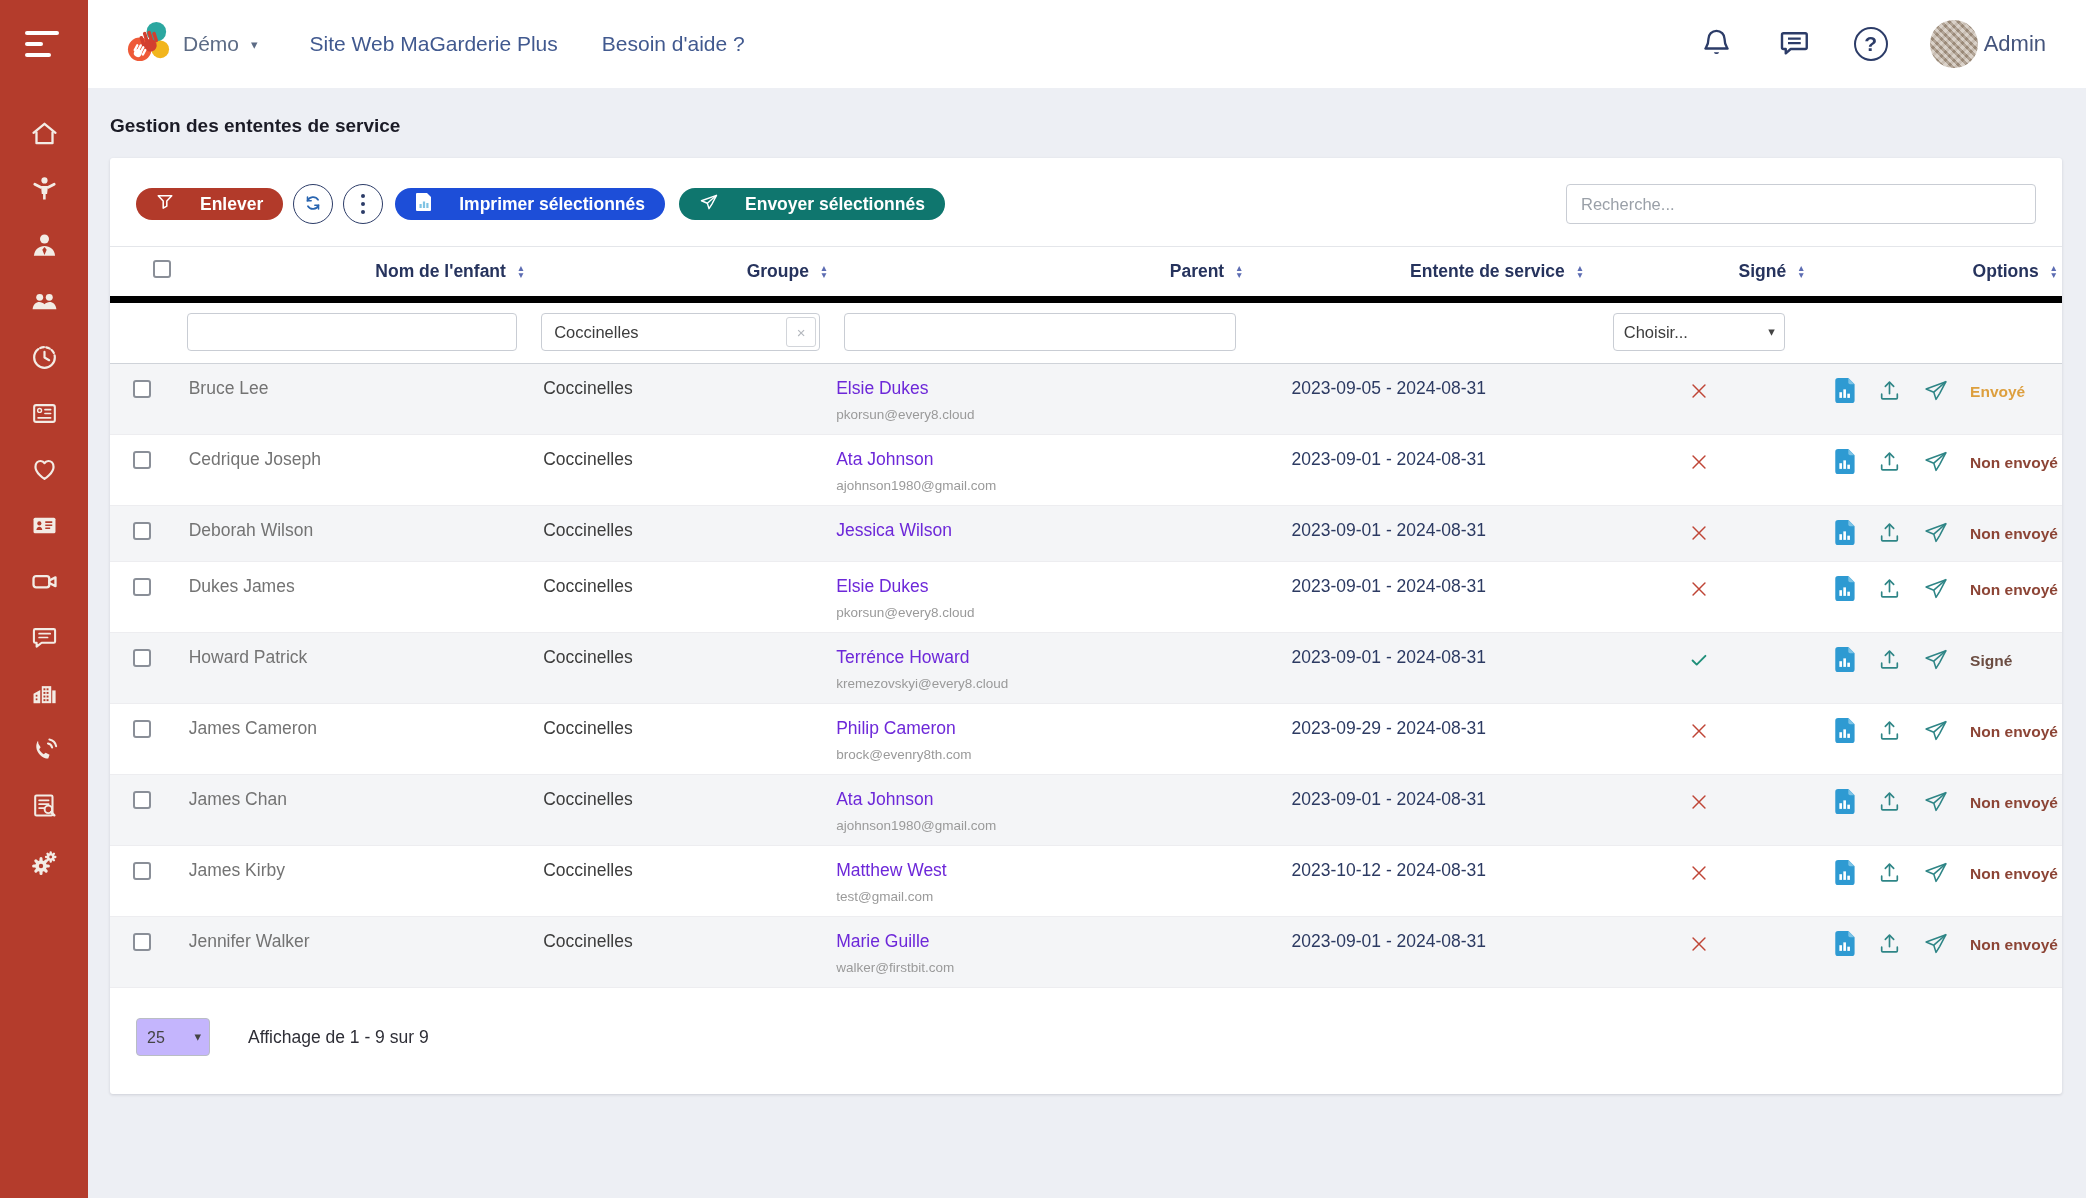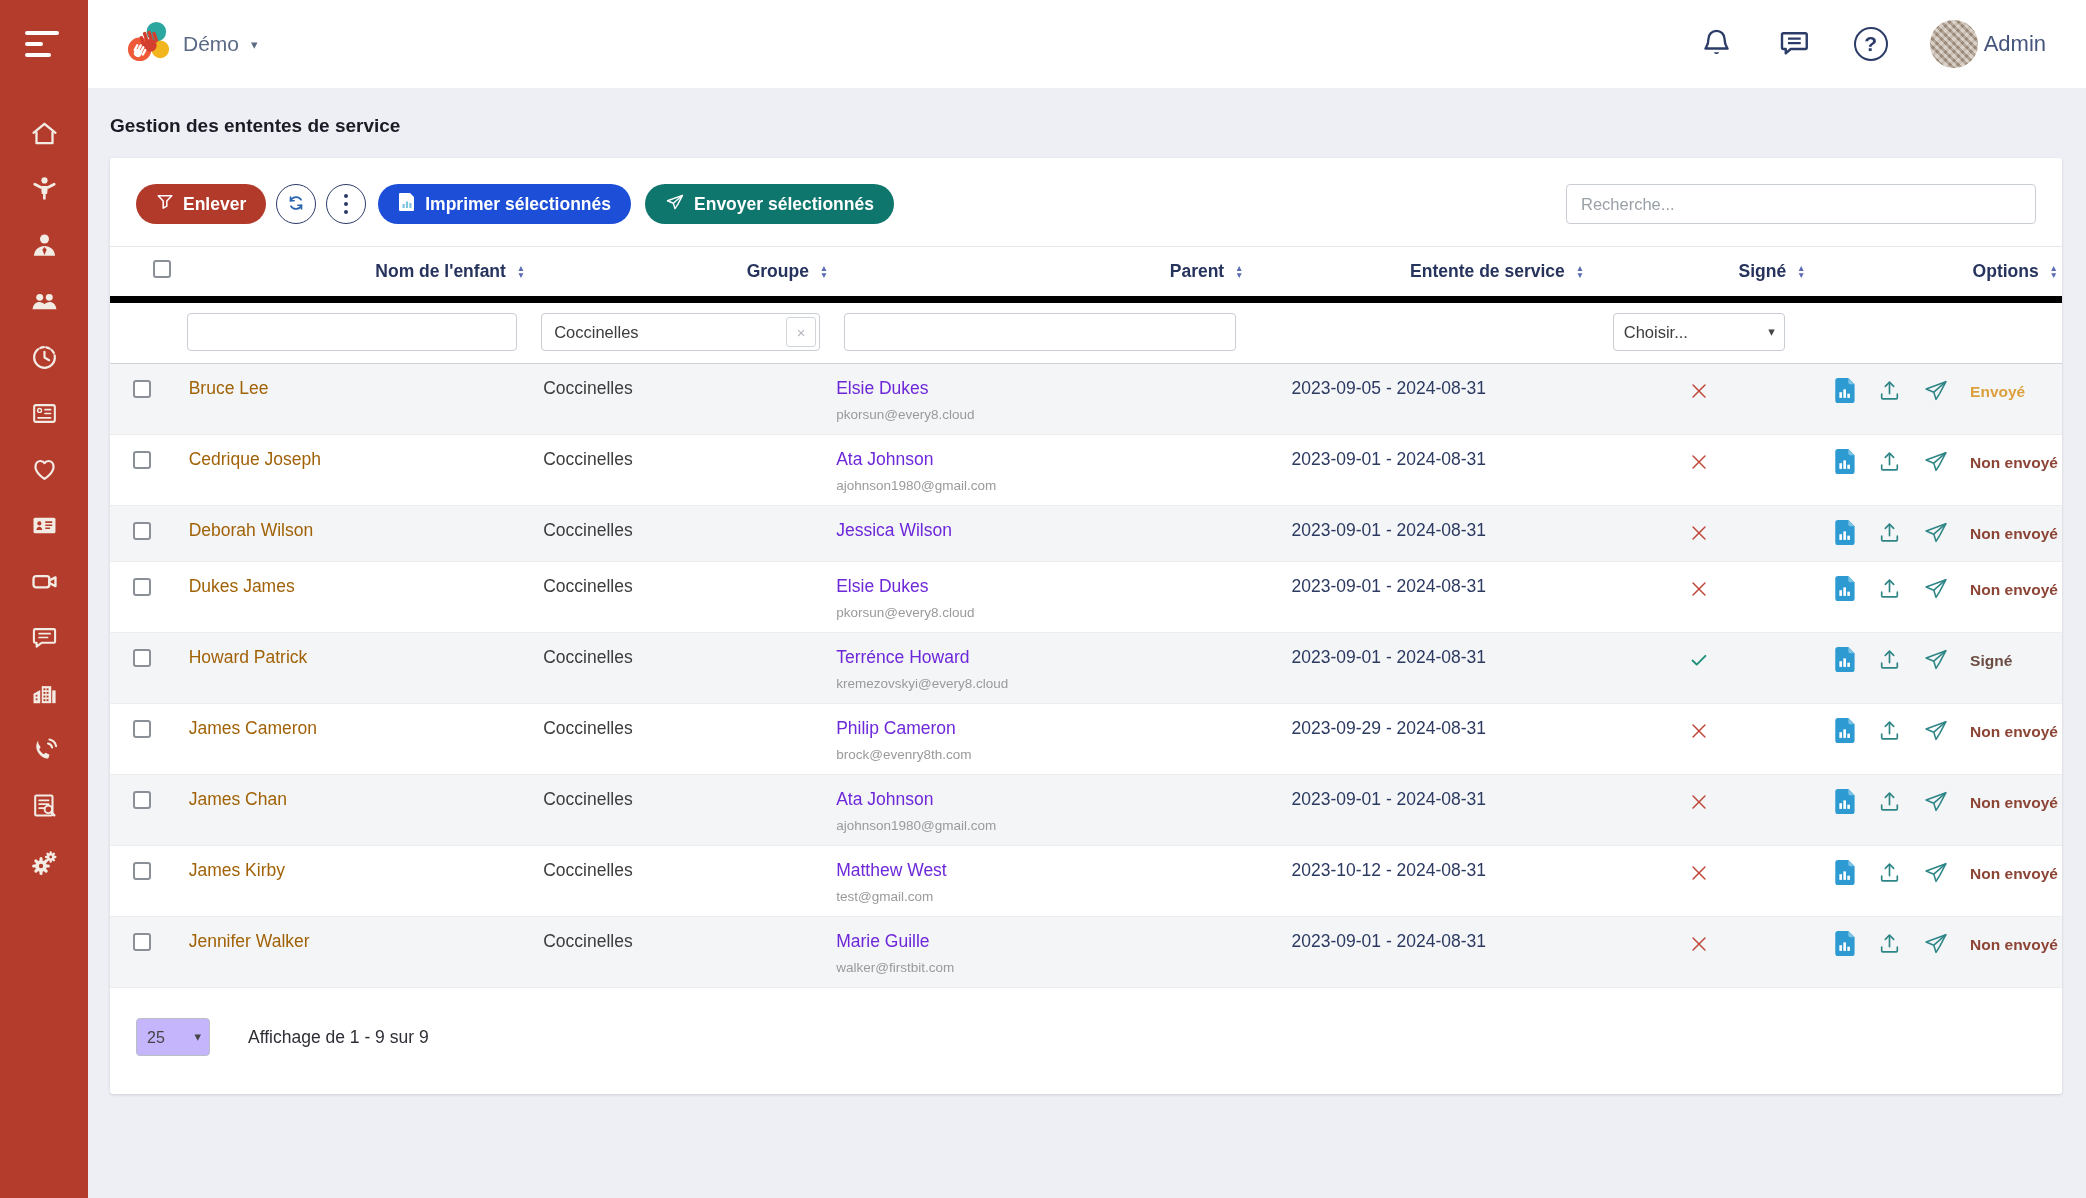--- a/index.html
+++ b/index.html
@@ -37,22 +37,22 @@
       repeating-linear-gradient(-45deg, rgba(255,255,255,.22) 0 3px, rgba(90,75,60,.12) 3px 6px); }
   .user-name { font-size:22px; color:#44547c; }
 
   
   .content { position:absolute; left:88px; top:88px; right:0; bottom:0; background:#edeff4; }
   .page-title { font-size:19px; font-weight:700; color:#1b1b26; margin:27px 0 21px 22px; }
   .card { margin:0 24px 0 22px; background:#fff; border-radius:3px;
     box-shadow:0 1px 3px rgba(20,20,40,.14); padding:26px 0 38px 0; }
 
   .toolbar { display:flex; align-items:center; padding:0 26px 22px 26px; }
-  .pill { height:40px; border:none; border-radius:20px; color:#fff; font-size:17.5px; font-weight:600;
-    display:flex; align-items:center; gap:9px; padding:0 20px; cursor:pointer;
+  .pill { height:32px; border:none; border-radius:20px; color:#fff; font-size:17.5px; font-weight:600;
+    display:flex; align-items:center; gap:26px; padding:0 20px; cursor:pointer;
     font-family:"Liberation Sans", sans-serif; }
   .pill-danger { background:#b23a2a; }
   .pill-print  { background:#1d4ed8; margin-left:12px; }
   .pill-send   { background:#0f766e; margin-left:14px; }
   .round-btn { width:40px; height:40px; border-radius:50%; background:#fff;
     border:1.6px solid #2c3c68; margin-left:10px; cursor:pointer;
     display:flex; align-items:center; justify-content:center; }
   .kebab { display:flex; flex-direction:column; gap:3.5px; }
   .kebab i { width:4.5px; height:4.5px; border-radius:50%; background:#2c3c68; }
   .search-input { margin-left:auto; width:470px; height:40px; border:1px solid #c9cdd4;
@@ -83,21 +83,21 @@
     background:#fff; font-family:"Liberation Sans", sans-serif; cursor:pointer; }
   .select-wrap .chev { position:absolute; right:10px; top:11px; pointer-events:none; color:#444;
     font-size:13px; }
 
   tbody td { vertical-align:top; padding:14px 4px 12px 4px; font-size:17.5px; }
   tbody tr { border-bottom:1px solid #ededf0; }
   tbody tr:nth-child(odd) { background:#f4f5f7; }
   td.cell-check { text-align:center; padding-top:16px; }
   .cb { display:inline-block; width:18px; height:18px; border:2px solid #8a8f98; border-radius:3px;
     background:#fff; cursor:pointer; }
-  .child-name { color:#a16207; cursor:pointer; }
+  .child-name { color:#737373; cursor:pointer; }
   td.cell-name { padding-left:14px; }
   td.cell-group { color:#3c3c3c; padding-left:14px; }
   .parent-name { color:#6d28d9; }
   .parent-email { color:#9a9a9a; font-size:13.5px; margin-top:8px; }
   td.cell-ent { color:#2c3a62; padding-left:44px; }
   td.cell-sign { text-align:center; padding-top:16px; }
   td.cell-opt { padding-left:26px; white-space:nowrap; }
   .opt-btn { background:none; border:none; cursor:pointer; padding:0; margin-right:16px; vertical-align:middle; }
   .send-status { font-size:15.5px; font-weight:600; vertical-align:middle; }
   .st-sent   { color:#dd9f3e; }
@@ -256,20 +256,24 @@
           <rect x="7.6" y="27" width="2.4" height="8" rx="1.2"></rect>
           <rect x="10.8" y="25.5" width="2.4" height="9.5" rx="1.2"></rect>
           <rect x="14" y="26" width="2.4" height="9" rx="1.2"></rect>
           <rect x="17.1" y="27.5" width="2.4" height="7.5" rx="1.2"></rect>
         </g>
       </svg>
     </span>
     <span class="brand-name">Démo</span>
     <span class="brand-caret">▾</span>
   </div>
+  <nav class="top-links">
+    <a class="top-link">Site Web MaGarderie Plus</a>
+    <a class="top-link">Besoin d'aide ?</a>
+  </nav>
   <div class="top-right">
     <button class="top-icon-btn">
       <span>
         <svg width="35" height="35" viewBox="0 0 24 24" fill="none" stroke="#2c3c68" stroke-width="1.6" stroke-linejoin="round">
           <path d="M12 4a5.5 5.5 0 0 0-5.5 5.5c0 4.2-1.6 5.6-2.1 6.6h15.2c-.5-1-2.1-2.4-2.1-6.6A5.5 5.5 0 0 0 12 4z"></path>
           <path d="M10.2 18.6a1.9 1.9 0 0 0 3.6 0z" fill="#2c3c68" stroke="none"></path>
         </svg>
       </span>
     </button>
     <button class="top-icon-btn">

